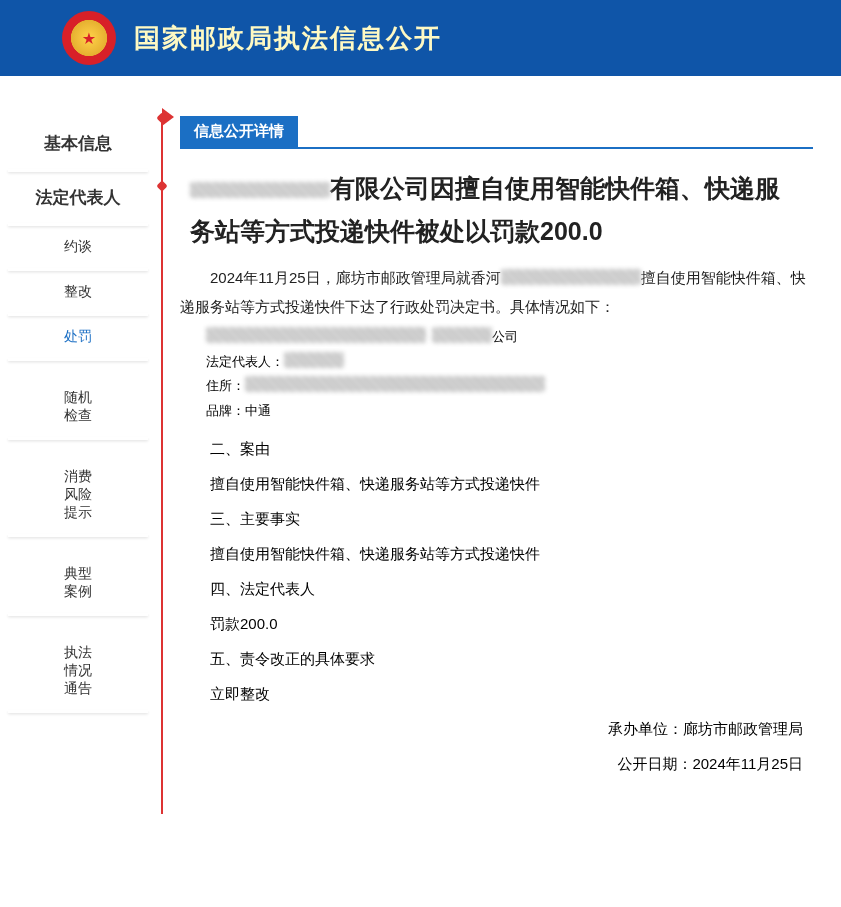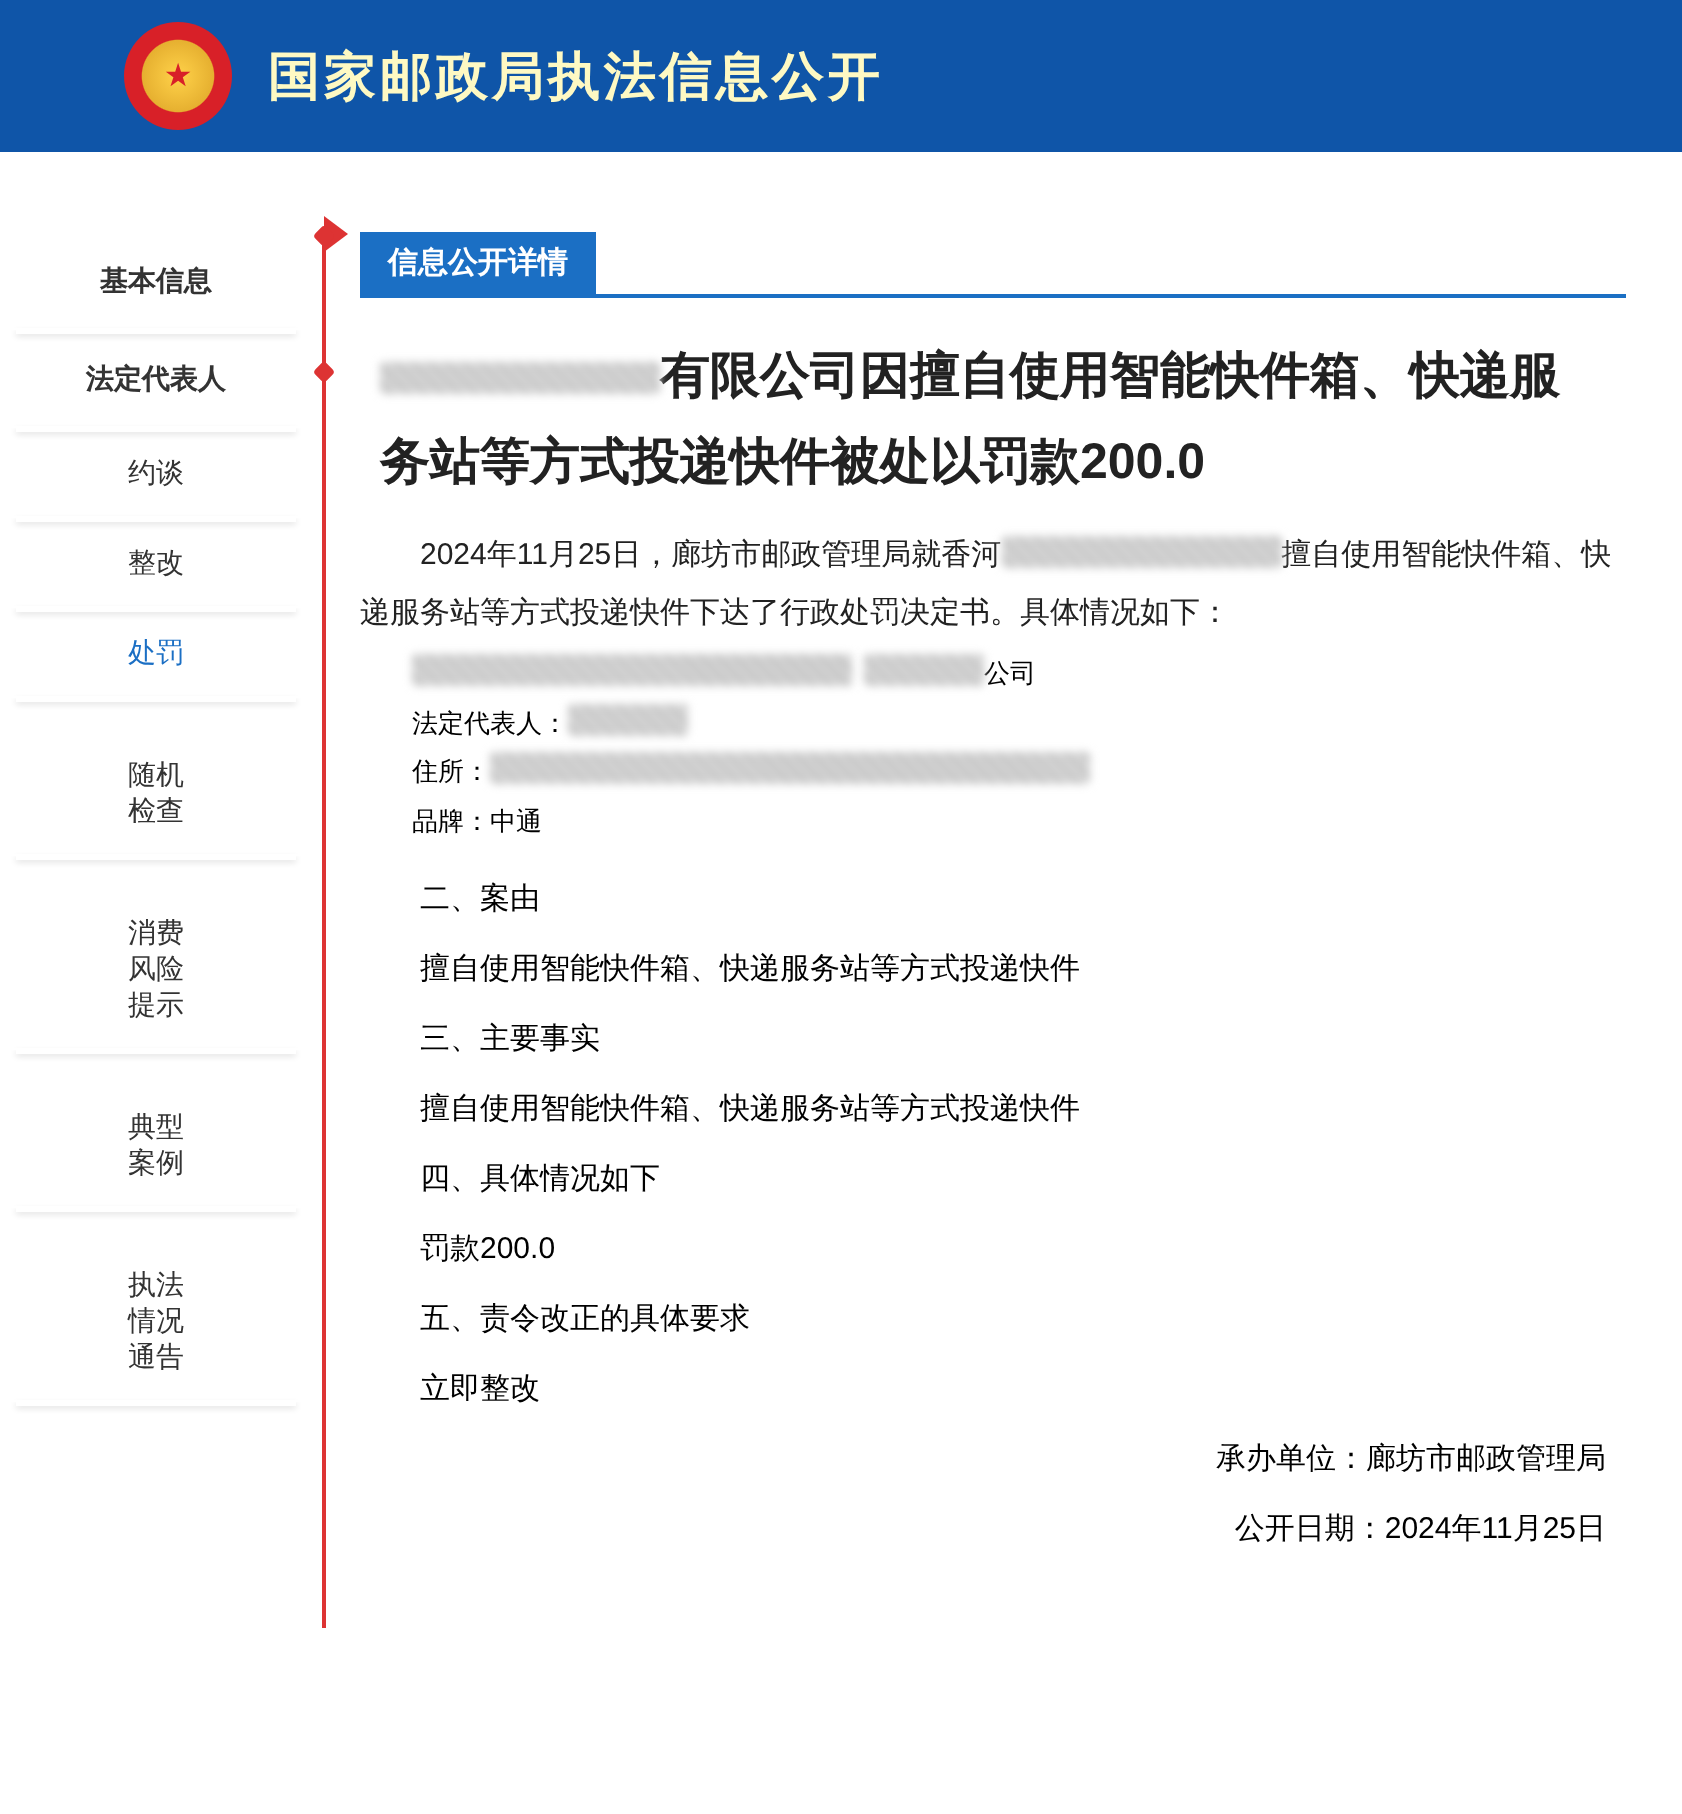--- a/index.html
+++ b/index.html
@@ -52,21 +52,21 @@
     }
     .sidebar {
       width: 156px;
       padding-top: 42px;
       position: relative;
     }
     .sidebar-item {
       position: relative;
       padding: 14px 0 14px 0;
       text-align: center;
-      font-size: 14px;
+      font-size: 17px;
       color: #333;
       border-bottom: 1px solid #fff;
       cursor: pointer;
     }
     .sidebar-item.top {
       font-weight: bold;
     }
     .sidebar-item.sub {
       font-size: 14px;
       padding: 12px 12px;
@@ -266,21 +266,21 @@
     <div class="line">
       <span>品牌：</span><span>中通</span>
     </div>
 
     <div class="block">二、案由</div>
     <div class="block">擅自使用智能快件箱、快递服务站等方式投递快件</div>
 
     <div class="block">三、主要事实</div>
     <div class="block">擅自使用智能快件箱、快递服务站等方式投递快件</div>
 
-    <div class="block">四、具体情况如下</div>
+    <div class="block">四、法定代表人</div>
     <div class="block">罚款200.0</div>
 
     <div class="block">五、责令改正的具体要求</div>
     <div class="block">立即整改</div>
 
     <div class="footer-line">
       <span>承办单位：</span><span>廊坊市邮政管理局</span>
     </div>
     <div class="footer-line">
       <span>公开日期：</span><span>2024年11月25日</span>

